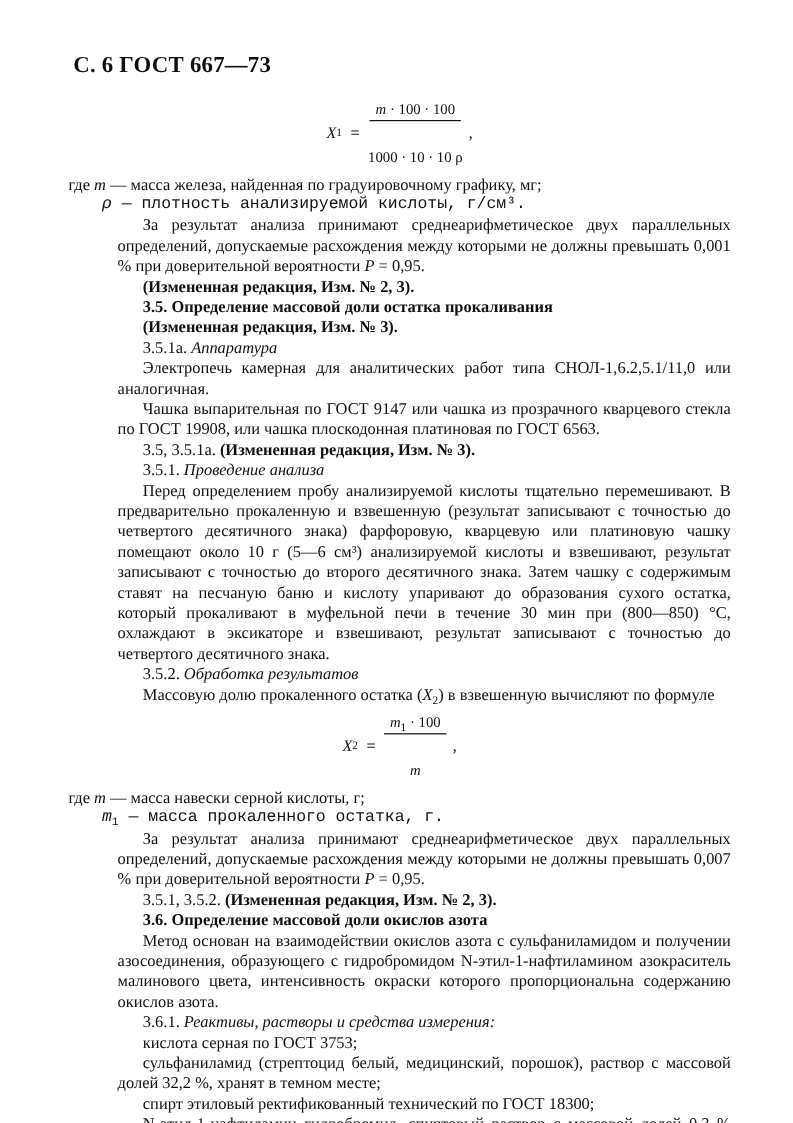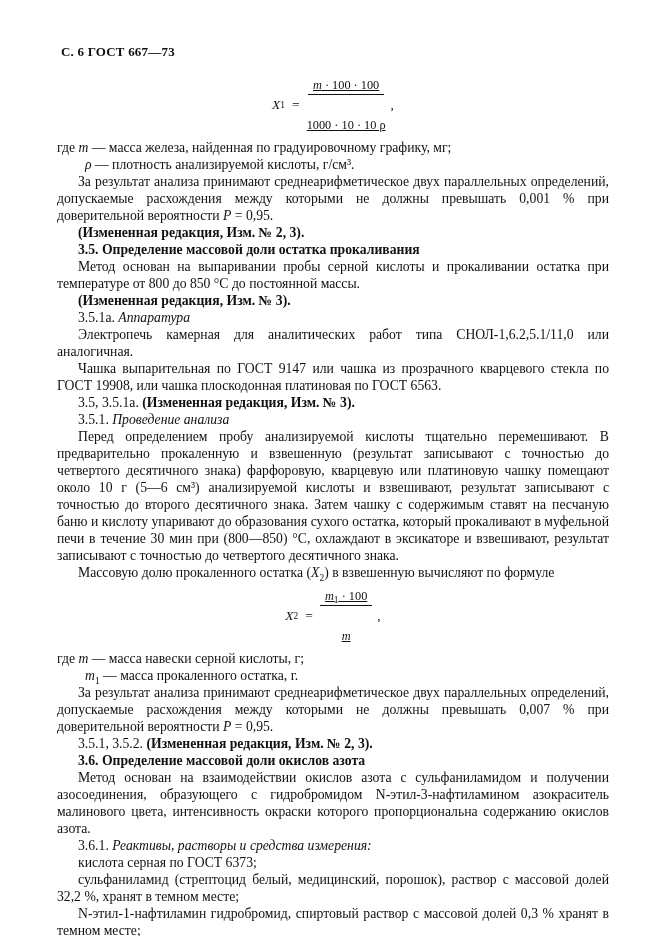--- a/index.html
+++ b/index.html
@@ -4,38 +4,38 @@
 <style>
   * { box-sizing: border-box; }
   html, body { margin: 0; padding: 0; background: #ffffff; }
   body {
     width: 661px; height: 936px; overflow: hidden;
     font-family: "Liberation Serif", "DejaVu Serif", serif;
     color: #101010;
   }
   .page { padding: 44px 52px 0 57px; }
   .doc-header {
-    font-weight: 700; font-size: 13px; letter-spacing: .2px;
+    font-weight: 700; font-size: 19px; letter-spacing: .2px;
     margin: 0 0 18px 4px; text-align: left;
   }
   p { margin: 0; font-size: 13.7px; line-height: 17px; text-align: justify; }
-  .indent { text-indent: 21px; }
+  .indent { text-indent: 21px; margin-left: 41px; }
   .bold { font-weight: 700; }
   b { font-weight: 700; }
   i { font-style: italic; }
-  .where-cont { padding-left: 28px; }
+  .where-cont { padding-left: 28px; font-family: Liberation Mono, monospace; }
   sub { font-size: 9.5px; line-height: 0; }
   .formula {
     display: flex; justify-content: center; align-items: center;
     margin: 8px 0 7px; font-size: 13.5px; text-align: center;
   }
   .fvar { font-style: italic; }
   .feq { margin: 0 7px; }
   .frac { display: inline-flex; flex-direction: column; align-items: center;
-          font-size: 12.3px; line-height: 14px; text-decoration: underline; }
+          font-size: 12.3px; line-height: 14px; }
   .frac .num { border-bottom: 1px solid #101010; padding: 0 5px 2px; }
   .frac .den { padding-top: 2px; margin-top: 21px; }
   .ftail { margin-left: 5px; }
 </style>
 </head>
 <body>
 
 <div class="page">
 
   <div class="doc-header">С. 6 ГОСТ 667—73</div>
@@ -52,33 +52,33 @@
     </div>
 
   <p><span>где </span><i>m</i><span> — масса железа, найденная по градуировочному графику, мг;</span></p>
   <p class="where-cont"><i>ρ</i><span> — плотность анализируемой кислоты, г/см³.</span></p>
 
   <p class="indent"><span>За результат анализа принимают среднеарифметическое двух параллельных определений, допускаемые расхождения между которыми не должны превышать 0,001 % при доверительной вероятности </span><i>P</i><span> = 0,95.</span></p>
 
   <p class="indent bold">(Измененная редакция, Изм. № 2, 3).</p>
   <p class="indent bold">3.5. Определение массовой доли остатка прокаливания</p>
 
-  <p class="indent">Метод основан на выпаривании пробы серной кислоты и прокаливании остатка при температуре от 800 до 850 °С до постоянной массы.</p>
   <p class="indent bold">(Измененная редакция, Изм. № 3).</p>
 
   <p class="indent"><span>3.5.1а. </span><i>Аппаратура</i></p>
   <p class="indent">Электропечь камерная для аналитических работ типа СНОЛ-1,6.2,5.1/11,0 или аналогичная.</p>
   <p class="indent">Чашка выпарительная по ГОСТ 9147 или чашка из прозрачного кварцевого стекла по ГОСТ 19908, или чашка плоскодонная платиновая по ГОСТ 6563.</p>
 
   <p class="indent"><span>3.5, 3.5.1а. </span><b>(Измененная редакция, Изм. № 3).</b></p>
 
   <p class="indent"><span>3.5.1. </span><i>Проведение анализа</i></p>
 
   <p class="indent">Перед определением пробу анализируемой кислоты тщательно перемешивают. В предварительно прокаленную и взвешенную (результат записывают с точностью до четвертого десятичного знака) фарфоровую, кварцевую или платиновую чашку помещают около 10 г (5—6 см³) анализируемой кислоты и взвешивают, результат записывают с точностью до второго десятичного знака. Затем чашку с содержимым ставят на песчаную баню и кислоту упаривают до образования сухого остатка, который прокаливают в муфельной печи в течение 30 мин при (800—850) °С, охлаждают в эксикаторе и взвешивают, результат записывают с точностью до четвертого десятичного знака.</p>
 
+  <p class="indent"><span>3.5.2. </span><i>Обработка результатов</i></p>
 
   <p class="indent"><span>Массовую долю прокаленного остатка (</span><i>X</i><sub>2</sub><span>) в взвешенную вычисляют по формуле</span></p>
 
   <div class="formula">
       <span class="fvar">X</span>
       <sub>2</sub>
       <span class="feq">=</span>
       <span class="frac">
         <span class="num"><i>m</i><sub>1</sub><span> · 100</span></span>
         <span class="den"><i>m</i></span>
@@ -87,21 +87,22 @@
     </div>
 
   <p><span>где </span><i>m</i><span> — масса навески серной кислоты, г;</span></p>
   <p class="where-cont"><i>m</i><sub>1</sub><span> — масса прокаленного остатка, г.</span></p>
 
   <p class="indent"><span>За результат анализа принимают среднеарифметическое двух параллельных определений, допускаемые расхождения между которыми не должны превышать 0,007 % при доверительной вероятности </span><i>P</i><span> = 0,95.</span></p>
 
   <p class="indent"><span>3.5.1, 3.5.2. </span><b>(Измененная редакция, Изм. № 2, 3).</b></p>
 
   <p class="indent bold">3.6. Определение массовой доли окислов азота</p>
-  <p class="indent">Метод основан на взаимодействии окислов азота с сульфаниламидом и получении азосоединения, образующего с гидробромидом N-этил-3-нафтиламином азокраситель малинового цвета, интенсивность окраски которого пропорциональна содержанию окислов азота.</p>
+  <p class="indent">Метод основан на взаимодействии окислов азота с сульфаниламидом и получении азосоединения, образующего с гидробромидом N-этил-1-нафтиламином азокраситель малинового цвета, интенсивность окраски которого пропорциональна содержанию окислов азота.</p>
 
   <p class="indent"><span>3.6.1. </span><i>Реактивы, растворы и средства измерения:</i></p>
 
-  <p class="indent">кислота серная по ГОСТ 6373;</p>
+  <p class="indent">кислота серная по ГОСТ 3753;</p>
   <p class="indent">сульфаниламид (стрептоцид белый, медицинский, порошок), раствор с массовой долей 32,2 %, хранят в темном месте;</p>
+  <p class="indent">спирт этиловый ректификованный технический по ГОСТ 18300;</p>
   <p class="indent">N-этил-1-нафтиламин гидробромид, спиртовый раствор с массовой долей 0,3 % хранят в темном месте;</p>
 
 </div>
 
 </body></html>

